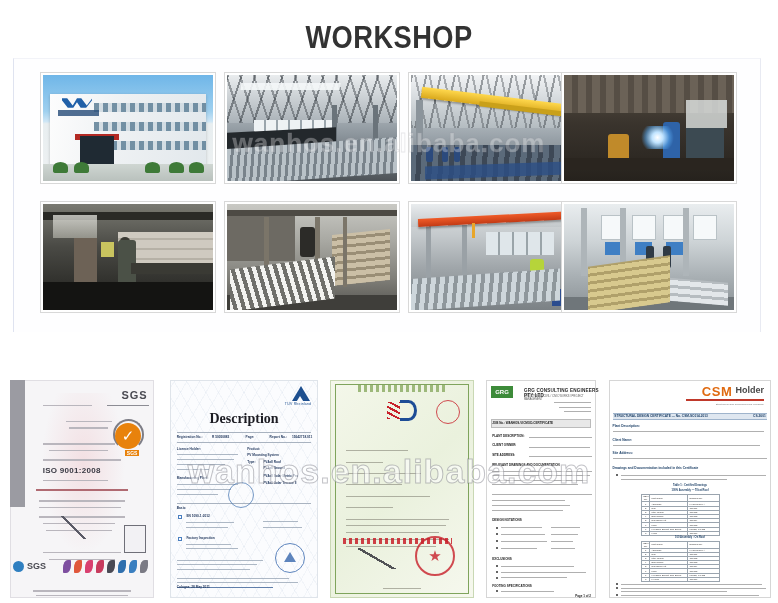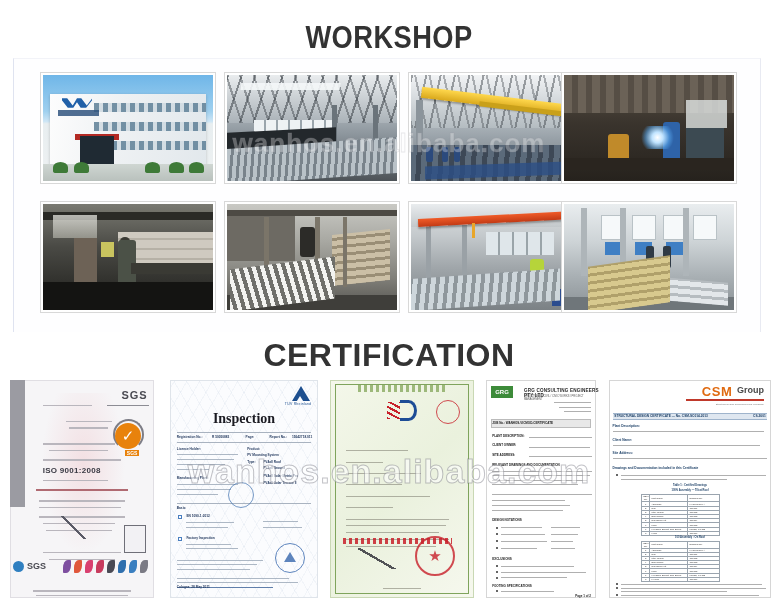--- a/index.html
+++ b/index.html
@@ -514,21 +514,20 @@
           <div class="floor"></div>
           <div class="panels2"></div>
             <div class="panels"></div>
         </div>
       </div>
     </div>
   </div>
 
   <div class="wm-ws">wanhos.en.alibaba.com</div>
 
-  <div class="title-certification">CERTIFICATION</div>
 
   <div class="cert-row">
 
     <div class="cert cert1">
       <div class="cert-inner">
         <div class="sheet"></div>
         <div class="pinkbird"></div>
         <div class="spine"></div>
         <div class="sgs">SGS</div>
         <div class="sgs-rule"></div>
@@ -569,21 +568,21 @@
         <div class="line" style="left:22%;bottom:3%;width:56%;"></div>
       </div>
     </div>
 
     <div class="cert cert2">
       <div class="cert-inner">
         <div class="sheet"></div>
         <div class="tri"></div>
         <div class="tri-in"></div>
         <div class="tuv-txt">TUV Rheinland</div>
-        <div class="h1">Inspection</div>
+        <div class="h1">Description</div>
         <div class="rule" style="top:25%;"></div>
         <div class="lbl" style="left:8%;top:26.5%;">Registration No.:</div>
         <div class="lbl" style="left:30%;top:26.5%;">R 50050883</div>
         <div class="lbl" style="left:51%;top:26.5%;">Page:</div>
         <div class="lbl" style="left:66%;top:26.5%;">Report No.:</div>
         <div class="lbl" style="left:80%;top:26.5%;">15642718.011</div>
         <div class="rule" style="top:29.5%;"></div>
 
         <div class="lbl" style="left:8%;top:31.5%;">Licence Holder:</div>
         <div class="ln" style="left:8%;top:34.5%;width:38%;"></div>
@@ -706,21 +705,21 @@
         <div class="bullet" style="left:13%;top:94.5%;"></div>
           <div class="ln" style="left:17%;top:94.8%;width:44%;"></div>
         <div class="hd" style="right:9%;bottom:2%;">Page 1 of 2</div>
       </div>
     </div>
 
     <div class="cert cert5">
       <div class="cert-inner">
         <div class="sheet"></div>
         <div class="csm" style="right:26%;">CSM</div>
-        <div class="grp">Group</div>
+        <div class="grp">Holder</div>
         <div class="csm-rule"></div>
         <div class="csm-sub">Structural Design and Engineering Worldwide</div>
         <div class="band"></div>
         <div class="hd" style="left:7%;top:17.2%;">STRUCTURAL DESIGN CERTIFICATE — No. CSM-SC014-2013</div>
         <div class="hd" style="right:7%;top:17.2%;">CS-2601</div>
 
         <div class="hd" style="left:6%;top:21.5%;">Plant Description:</div>
         <div class="ln" style="left:6%;top:24.5%;width:86%;"></div>
         <div class="hd" style="left:6%;top:27.5%;">Client Name:</div>
         <div class="ln" style="left:6%;top:30.5%;width:84%;"></div>

